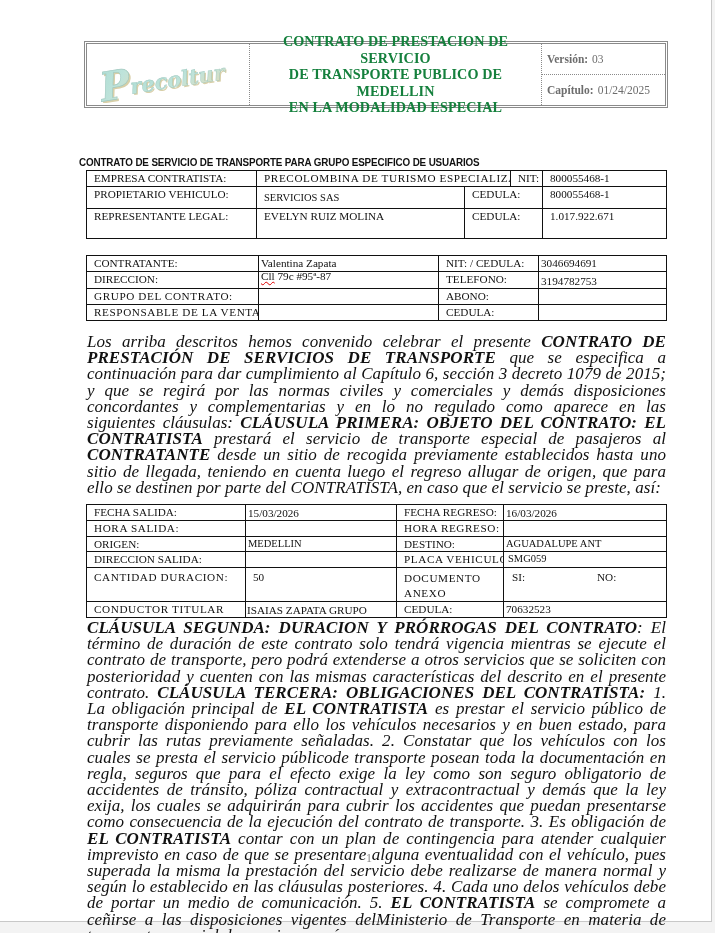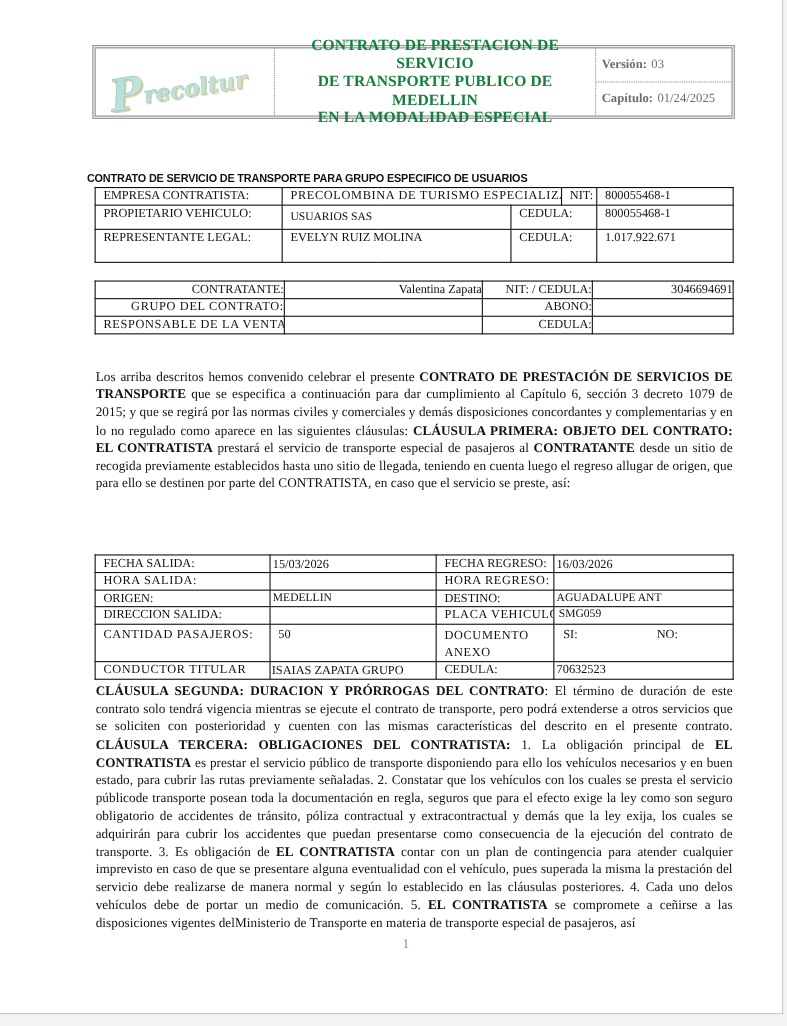--- a/index.html
+++ b/index.html
@@ -42,32 +42,32 @@
     font-family: "Liberation Sans", sans-serif; font-weight: bold; font-size: 10.6px;
     letter-spacing: -0.15px; transform: scaleX(0.93); transform-origin: left;
   }
 
   
   table { position: absolute; border-collapse: collapse; table-layout: fixed;
     font-family: "Liberation Serif", serif; font-size: 11.2px; }
   td { border: 1px solid #111; padding: 0 0 0 7px; vertical-align: top; white-space: nowrap; overflow: hidden; line-height: 13px; }
   .t1 { left: 86px; top: 170px; width: 580px; }
   .t1 td { padding-top: 1px; }
-  .t2 { left: 86px; top: 255px; width: 580px; text-align: right; }
+  .t2 { left: 86px; top: 255px; width: 580px; }
   .t2 td { height: 16px; padding-top: 1px; }
   .t3 { left: 86px; top: 504px; width: 580px; }
   .t3 td { height: 15.5px; padding-top: 1px; }
   .wide { letter-spacing: 0.6px; }
   .low { padding-top: 6px !important; }
 
   
   .para {
     position: absolute; left: 87px; width: 579px;
-    font-family: "Liberation Serif", serif; font-size: 12px; line-height: 16.2px;
-    text-align: justify; letter-spacing: 0.05px;
+    font-family: "Liberation Serif", serif; font-size: 17px; line-height: 16.2px;
+    text-align: justify; letter-spacing: 0.05px; font-style: italic;
   }
   .p1 { top: 334px; }
   .p2 { top: 620px; }
   .para b { font-weight: bold; }
 
   .pageno {
     position: absolute; left: 366px; top: 851px; font-family: "Liberation Serif", serif;
     font-size: 12px; color: #888;
   }
   .spell { text-decoration: underline wavy #d00; text-decoration-thickness: 1px; }
@@ -123,21 +123,21 @@
       </colgroup>
     <tbody>
         <tr>
       <td style="height:16px">EMPRESA CONTRATISTA:</td>
       <td colspan="3" class="wide">PRECOLOMBINA DE TURISMO ESPECIALIZADO</td>
       <td>NIT:</td>
       <td>800055468-1</td>
     </tr>
     <tr>
       <td style="height:22px">PROPIETARIO VEHICULO:</td>
-      <td colspan="2" class="low" style="padding-top:8px;line-height:10px;font-size:10.5px;">USUARIOS SAS</td>
+      <td colspan="2" class="low" style="padding-top:8px;line-height:10px;font-size:10.5px;">SERVICIOS SAS</td>
       <td colspan="2">CEDULA:</td>
       <td>800055468-1</td>
     </tr>
     <tr>
       <td style="height:30px">REPRESENTANTE LEGAL:</td>
       <td colspan="2">EVELYN RUIZ MOLINA</td>
       <td colspan="2">CEDULA:</td>
       <td>1.017.922.671</td>
     </tr>
   </tbody>
@@ -151,20 +151,26 @@
         <col style="width:128px">
       </colgroup>
     <tbody>
         <tr>
       <td>CONTRATANTE:</td>
       <td style="padding-left:2px">Valentina Zapata</td>
       <td>NIT: / CEDULA:</td>
       <td style="padding-left:2px">3046694691</td>
     </tr>
     <tr>
+      <td>DIRECCION:</td>
+      <td style="padding-left:2px;padding-top:0;line-height:9px"><span class="spell">Cll</span><span> 79c #95ª-87</span></td>
+      <td>TELEFONO:</td>
+      <td style="padding-left:2px;padding-top:3px">3194782753</td>
+    </tr>
+    <tr>
       <td class="wide">GRUPO DEL CONTRATO:</td>
       <td></td>
       <td>ABONO:</td>
       <td></td>
     </tr>
     <tr>
       <td class="wide">RESPONSABLE DE LA VENTA:</td>
       <td></td>
       <td>CEDULA:</td>
       <td></td>
@@ -202,21 +208,21 @@
       <td>DESTINO:</td>
       <td style="padding-left:2px;padding-top:0;font-size:10.5px">AGUADALUPE ANT</td>
     </tr>
     <tr>
       <td>DIRECCION SALIDA:</td>
       <td></td>
       <td class="wide">PLACA VEHICULO:</td>
       <td style="padding-left:4px;padding-top:0;font-size:10.5px">SMG059</td>
     </tr>
     <tr>
-      <td class="wide" style="height:31px;padding-top:3px">CANTIDAD PASAJEROS:</td>
+      <td class="wide" style="height:31px;padding-top:3px">CANTIDAD DURACION:</td>
       <td style="padding-top:3px">50</td>
       <td class="wide" style="padding-top:3px;line-height:15px">
         <div>DOCUMENTO</div>
         <div>ANEXO</div>
       </td>
       <td style="padding-top:3px">
         <span style="display:inline-block;width:86px;padding-left:1px">SI:</span><span>NO:</span>
       </td>
     </tr>
     <tr>

